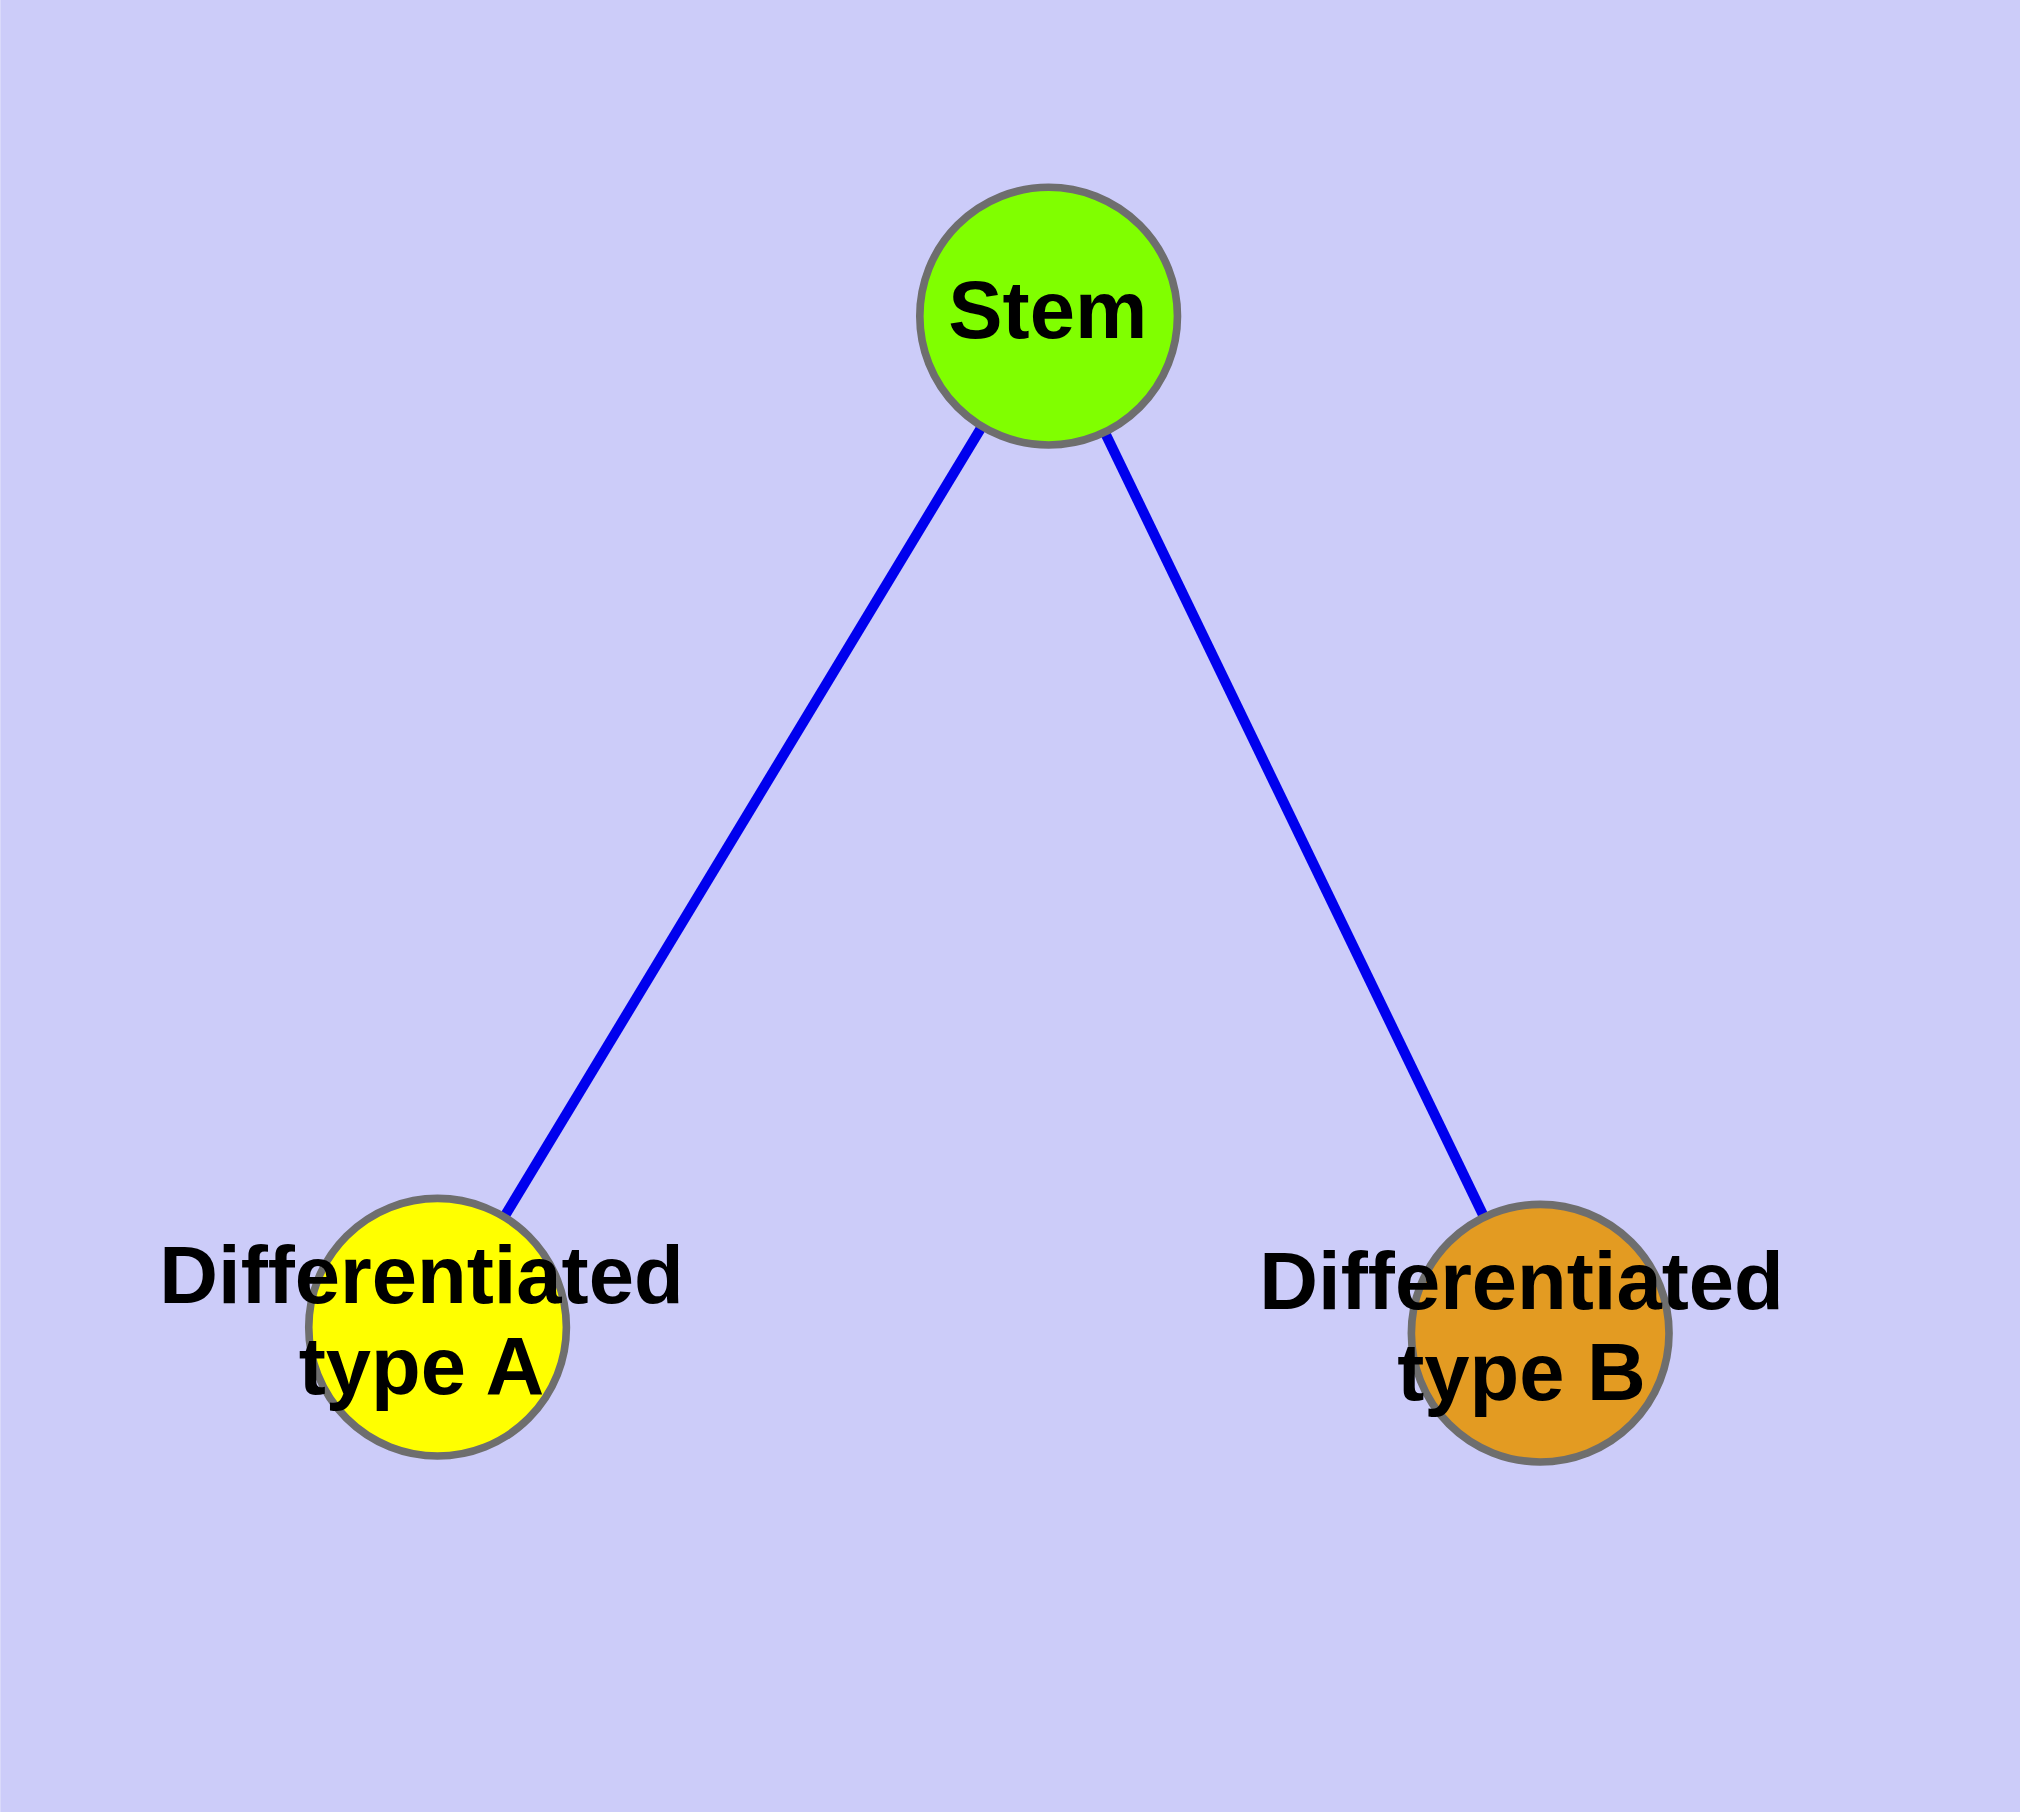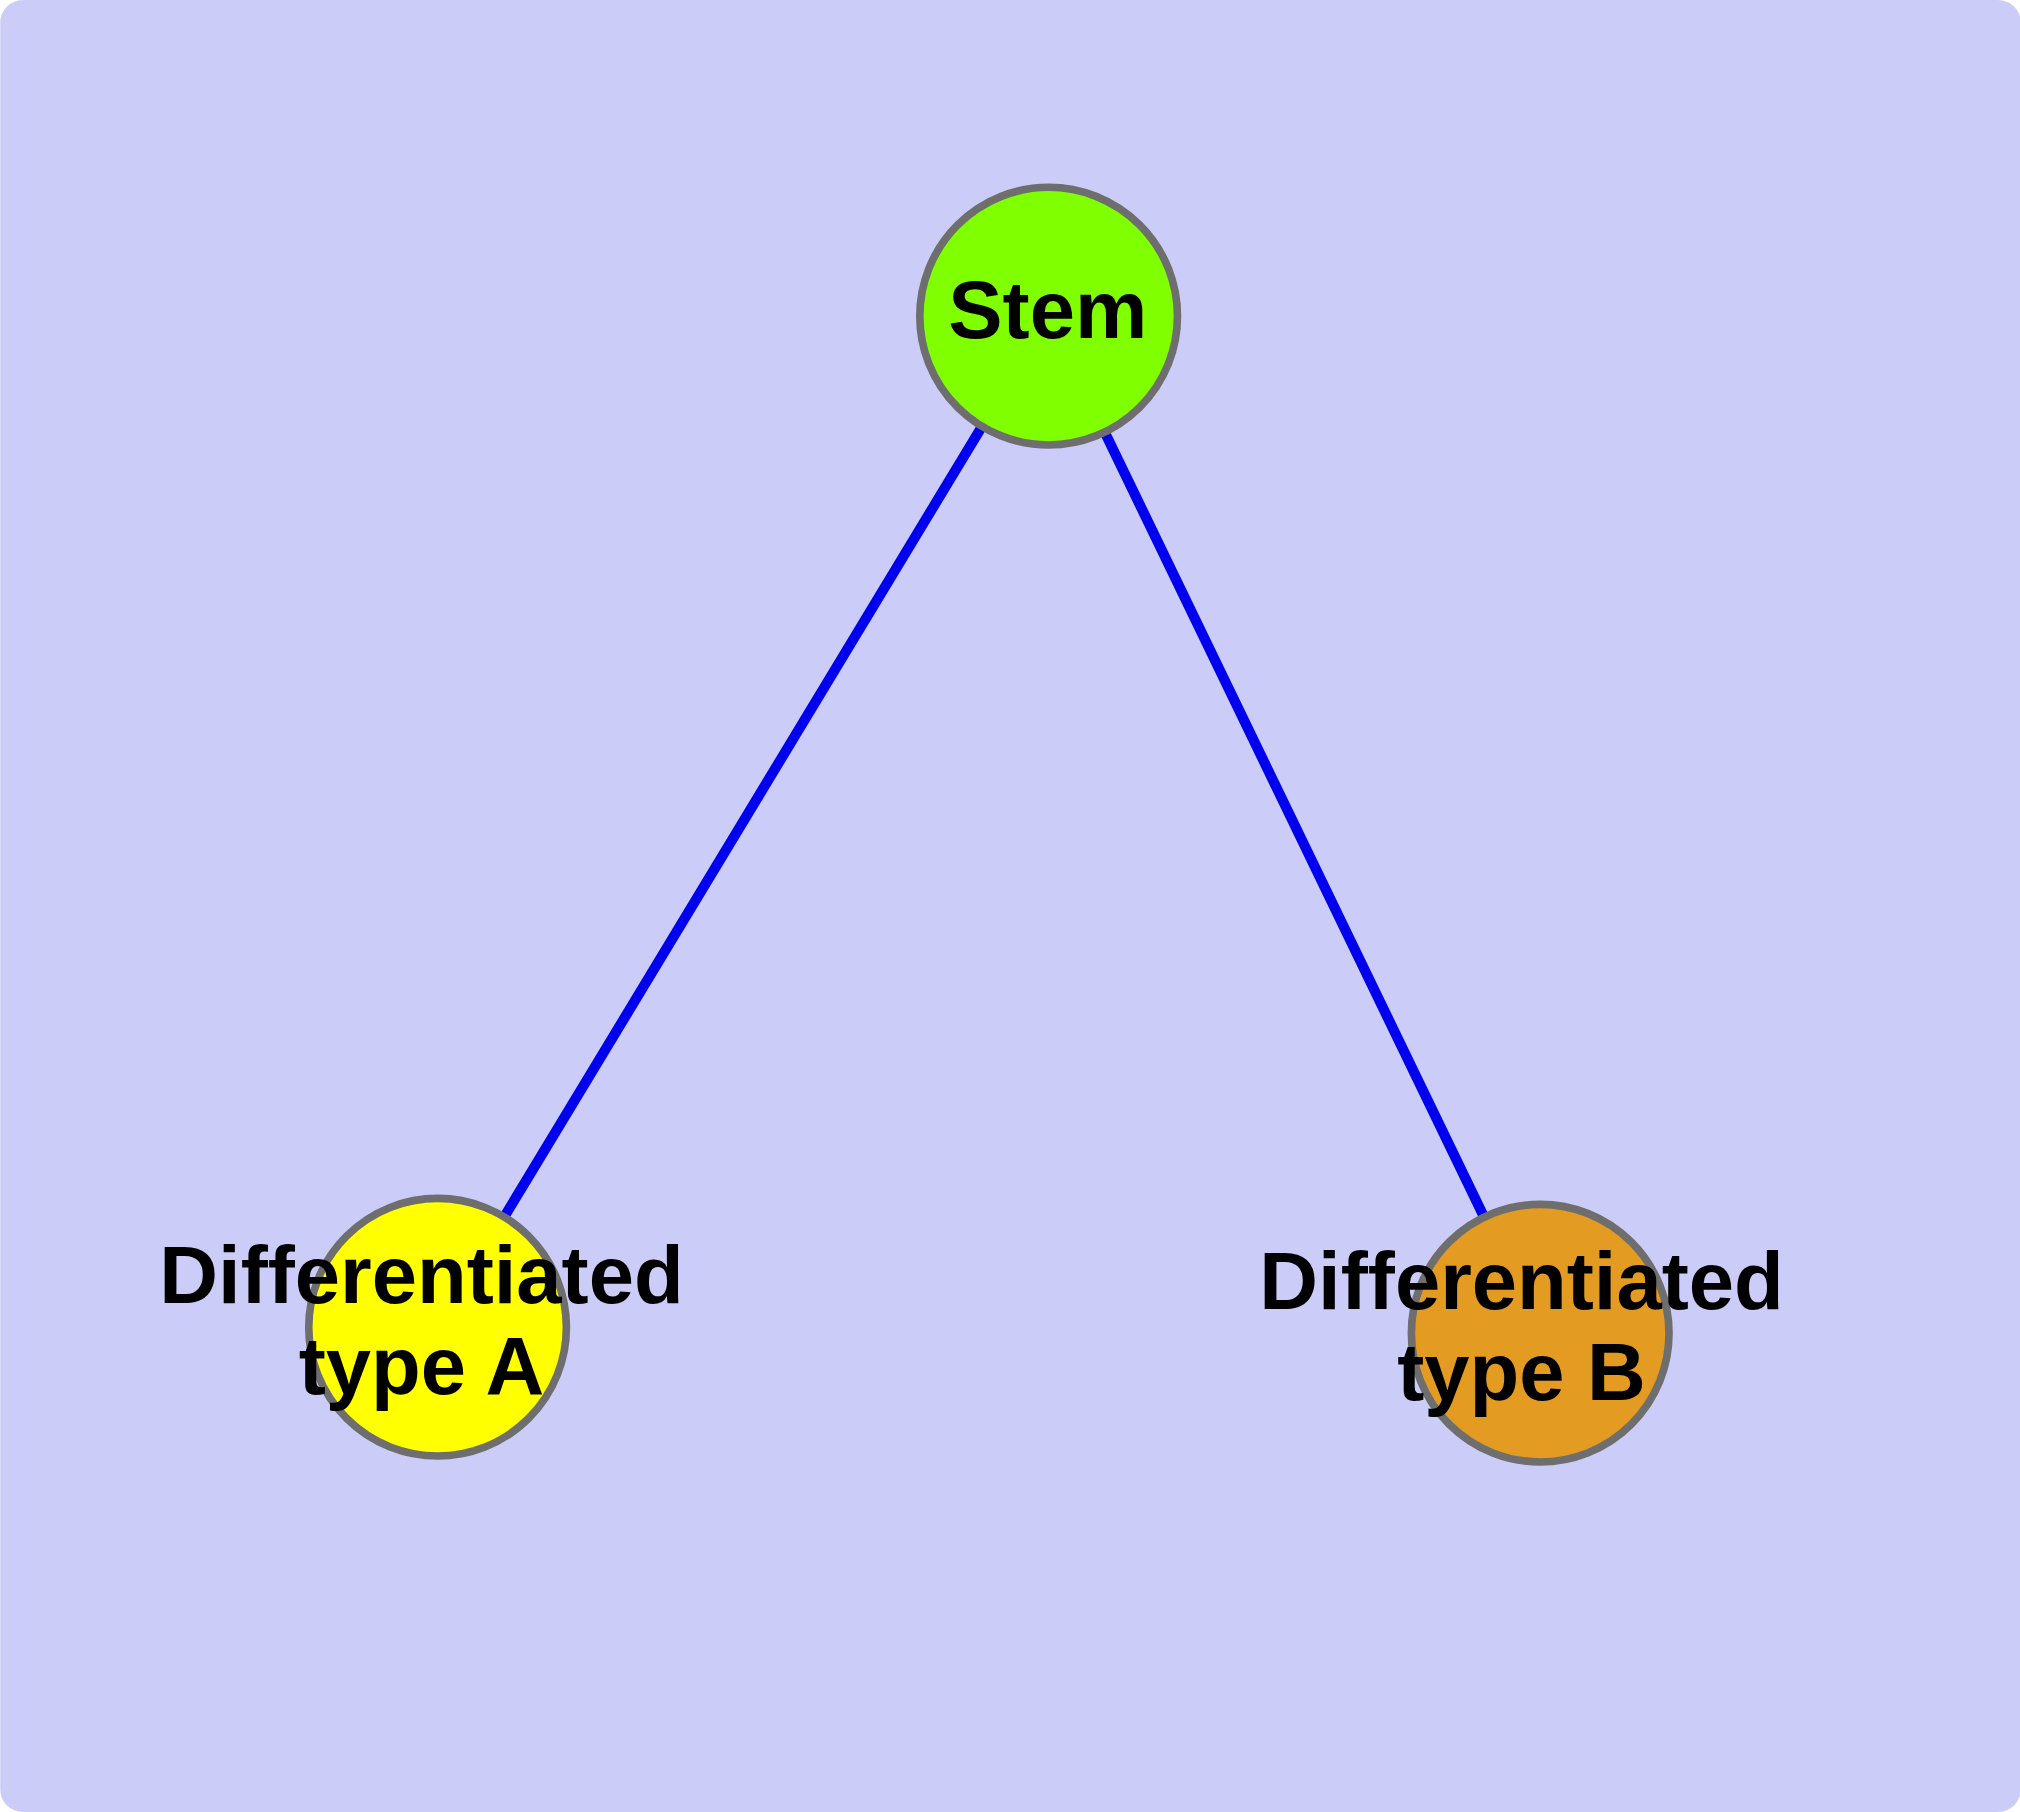--- a/index.html
+++ b/index.html
@@ -27,21 +27,21 @@
     font-family: "Liberation Sans", sans-serif;
     font-weight: bold;
     fill: #000000;
     text-anchor: middle;
     dominant-baseline: middle;
   }
 </style>
 </head>
 <body>
 
-<div id="canvas" style="width: 2021px; height: 1812px; border-radius: 23px;">
+<div id="canvas" style="width: 2021px; height: 1812px;">
   <svg id="graph-svg" viewBox="0 0 2384 2138">
 
     <rect id="bg-rect" x="0" y="0" width="2384" height="2138" fill="#ccccf9"></rect>
 
     <g id="edges-layer">
       <line id="edge-stem-to-a" x1="1237" y1="373" x2="516" y2="1566" stroke="#0000ee" stroke-width="12" stroke-linecap="butt"></line>
       <line id="edge-stem-to-b" x1="1237" y1="373" x2="1817" y2="1573" stroke="#0000ee" stroke-width="12" stroke-linecap="butt"></line>
     </g>
 
     <g id="nodes-layer">

